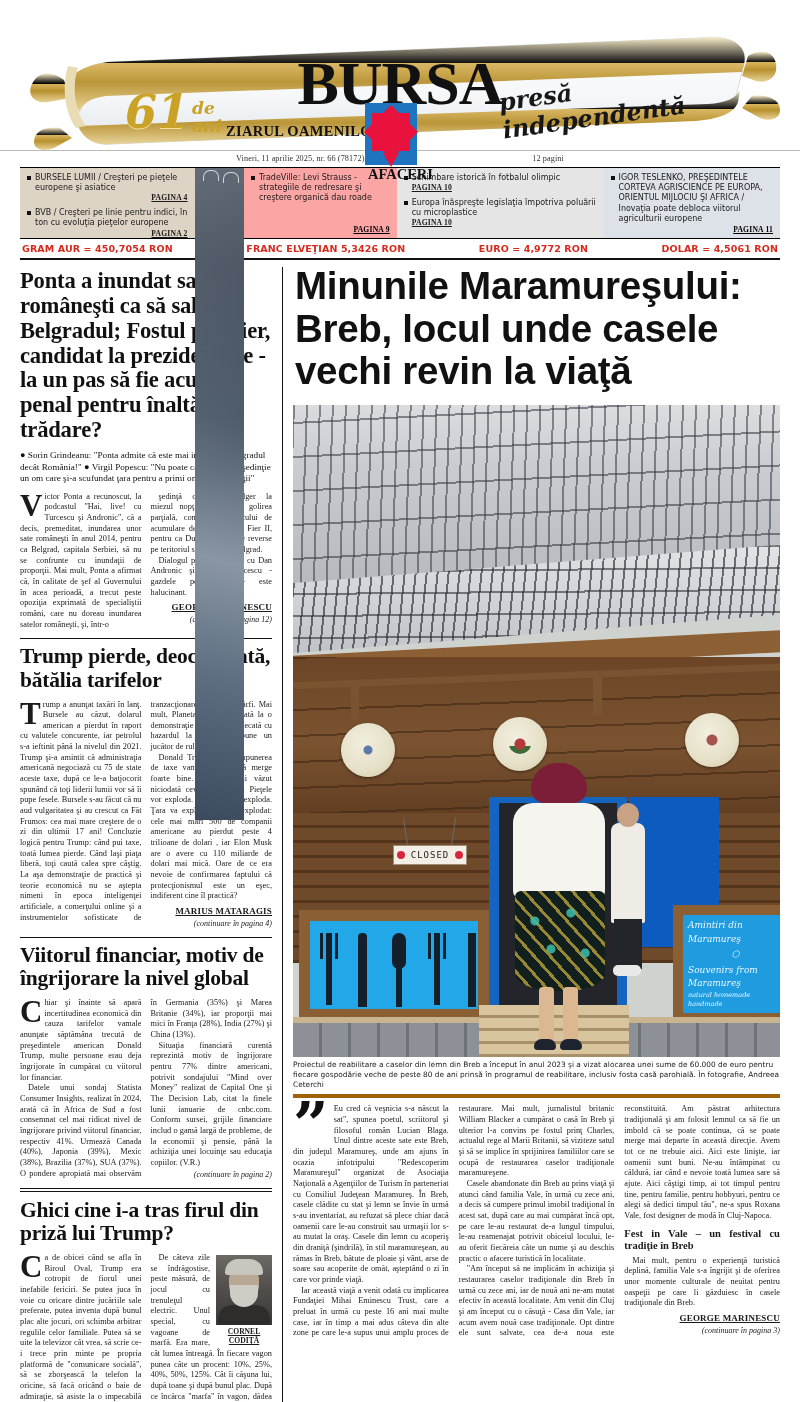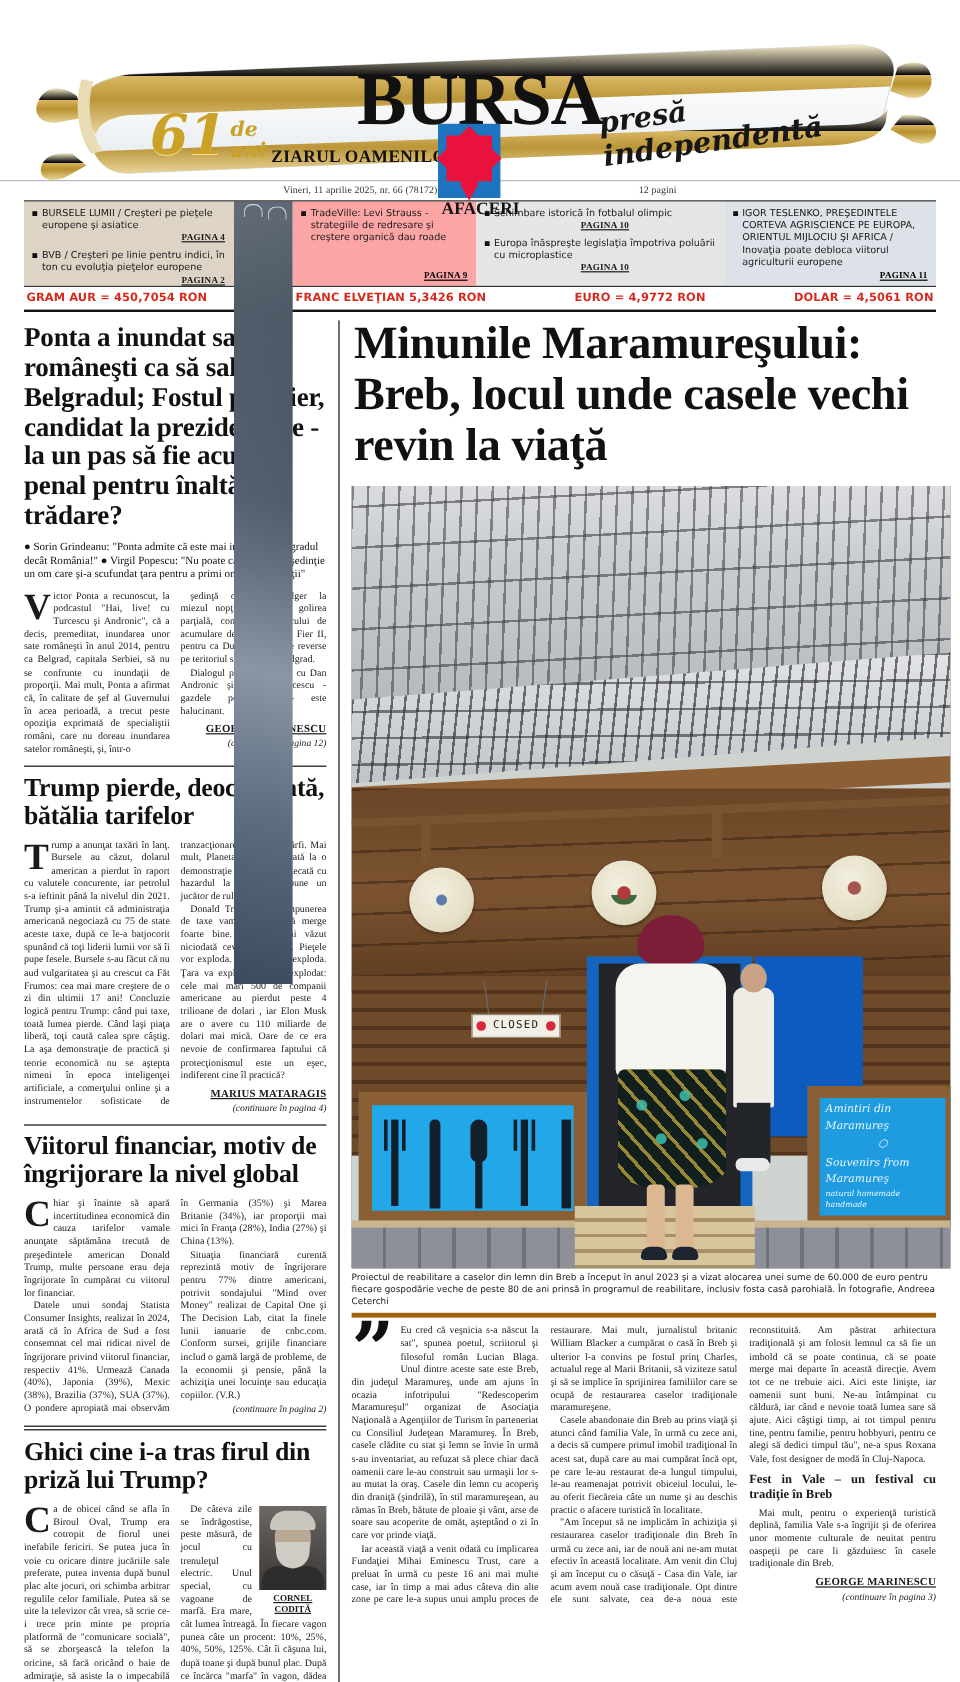--- a/index.html
+++ b/index.html
@@ -68,21 +68,21 @@
     font-family:"DejaVu Sans",sans-serif;font-size:8px;line-height:1.28;color:#1a1a1a;
     margin-bottom:5px;padding-left:8px;position:relative;
   }
   .teaser-item:before{
     content:"";position:absolute;left:0;top:3px;width:4px;height:4px;background:#111;
   }
   .pg{
     font-family:"Liberation Serif",serif;font-weight:bold;font-size:7.6px;
     text-decoration:underline;letter-spacing:.2px;display:block;text-align:right;
   }
-  .tz.c .pg,.tz.d .pg{text-align:center;}
+  .tz.c .pg,.tz.d .pg{text-align:left;}
   .tz.b .pg{position:absolute;right:7px;bottom:4px;}
   .tz.d .pg{position:absolute;right:7px;bottom:4px;margin-left:26px;}
   .jeans{
     width:100%;height:100%;
     background:
       linear-gradient(160deg,rgba(255,255,255,.25) 0%,rgba(255,255,255,0) 45%),
       linear-gradient(12deg,#3c4a5e 0%,#5d6e81 22%,#8a96a3 40%,#4a5868 62%,#2e3a4a 85%);
   }
   .jeans .hook{position:absolute;width:14px;height:10px;border:1.5px solid #cfd6dd;border-bottom:0;border-radius:7px 7px 0 0;}
   
@@ -125,26 +125,26 @@
     text-align:right;text-decoration:underline;margin-top:4px;letter-spacing:.2px;
   }
   .cont{
     font-family:"Liberation Serif",serif;font-style:italic;font-size:8px;
     text-align:right;margin-top:1px;
   }
   .hr-double{border:0;border-top:1px solid #111;border-bottom:1px solid #111;height:2px;margin:8px 0 7px 0;}
   .hr-single{border:0;border-top:1px solid #111;margin:8px 0 6px 0;}
   
   .main-hl{
-    font-family:Liberation Serif, serif;font-size:38.5px;line-height:1.11;
+    font-family:Liberation Sans, sans-serif;font-size:38.5px;line-height:1.11;
     color:#111;margin:0 0 12px 2px;letter-spacing:-.3px;
   }
   
   .photo{
-    width:100%;height:652px;position:relative;overflow:hidden;background:#6b5a49;padding-left:12px;
+    width:100%;height:652px;position:relative;overflow:hidden;background:#6b5a49;
   }
   .caption{
     font-family:"DejaVu Sans",sans-serif;font-size:7.4px;line-height:1.36;
     color:#1a1a1a;padding:3px 0 4px 0;border-bottom:4px solid #a16207;
   }
   .art-3col{column-count:3;column-gap:10px;margin-top:6px;}
   .quote-mark{
     float:left;font-family:"DejaVu Serif",serif;font-size:62px;font-weight:bold;
     line-height:.62;color:#111;margin:2px 5px 0 0;
   }

